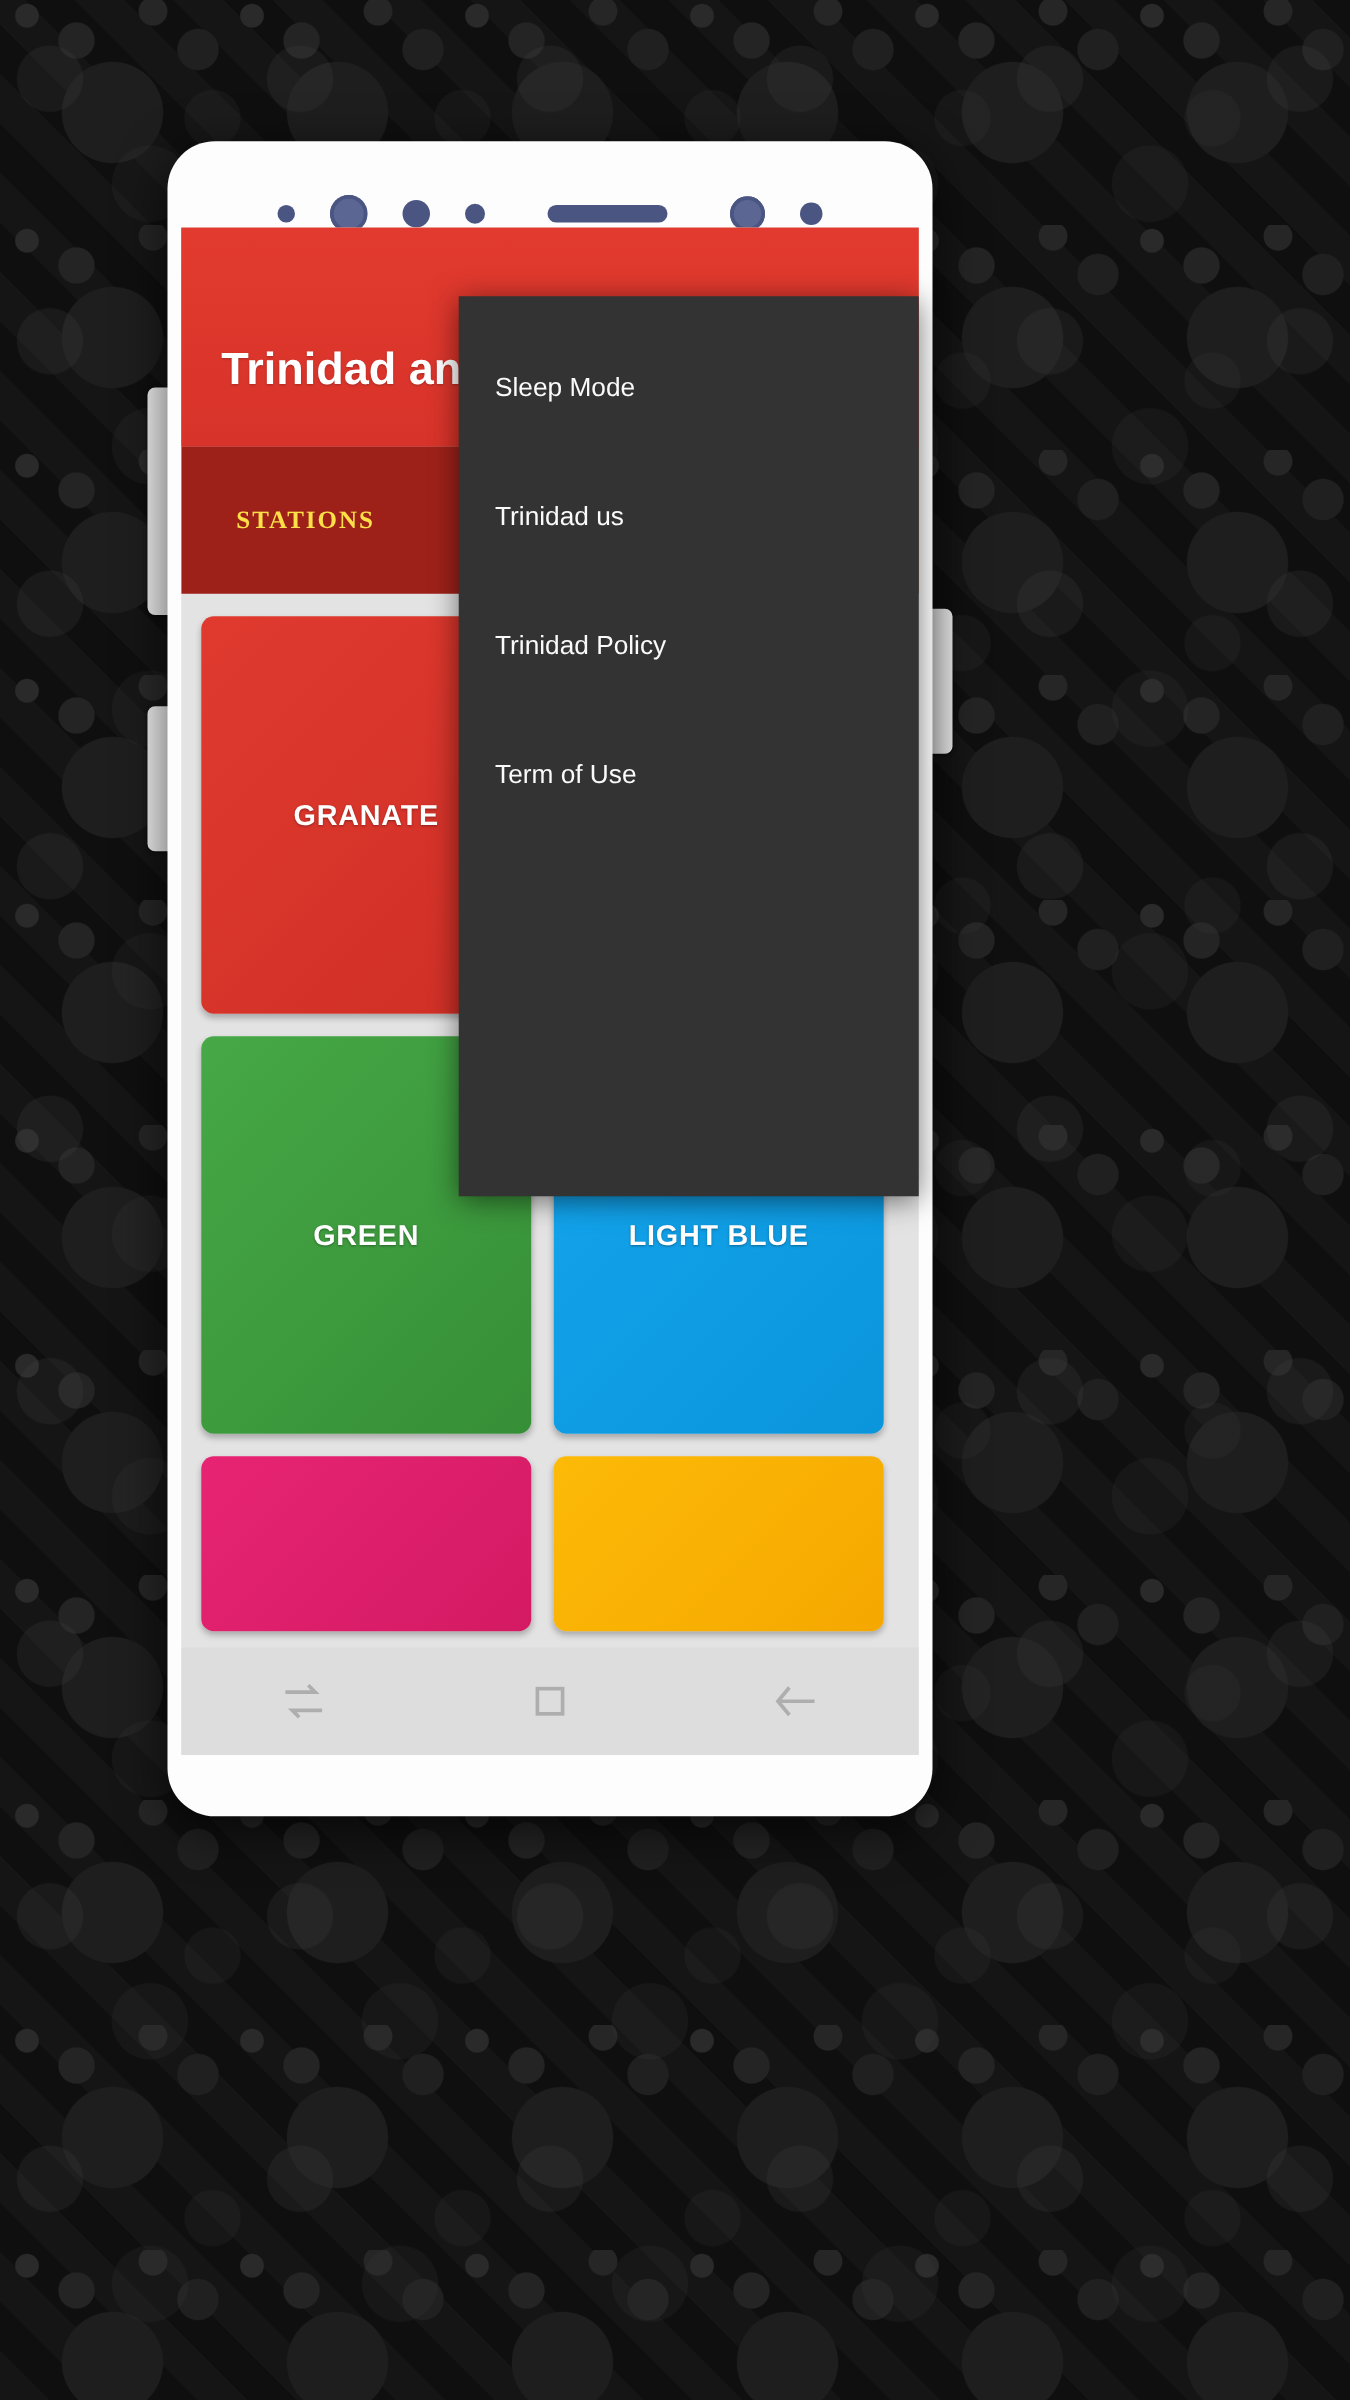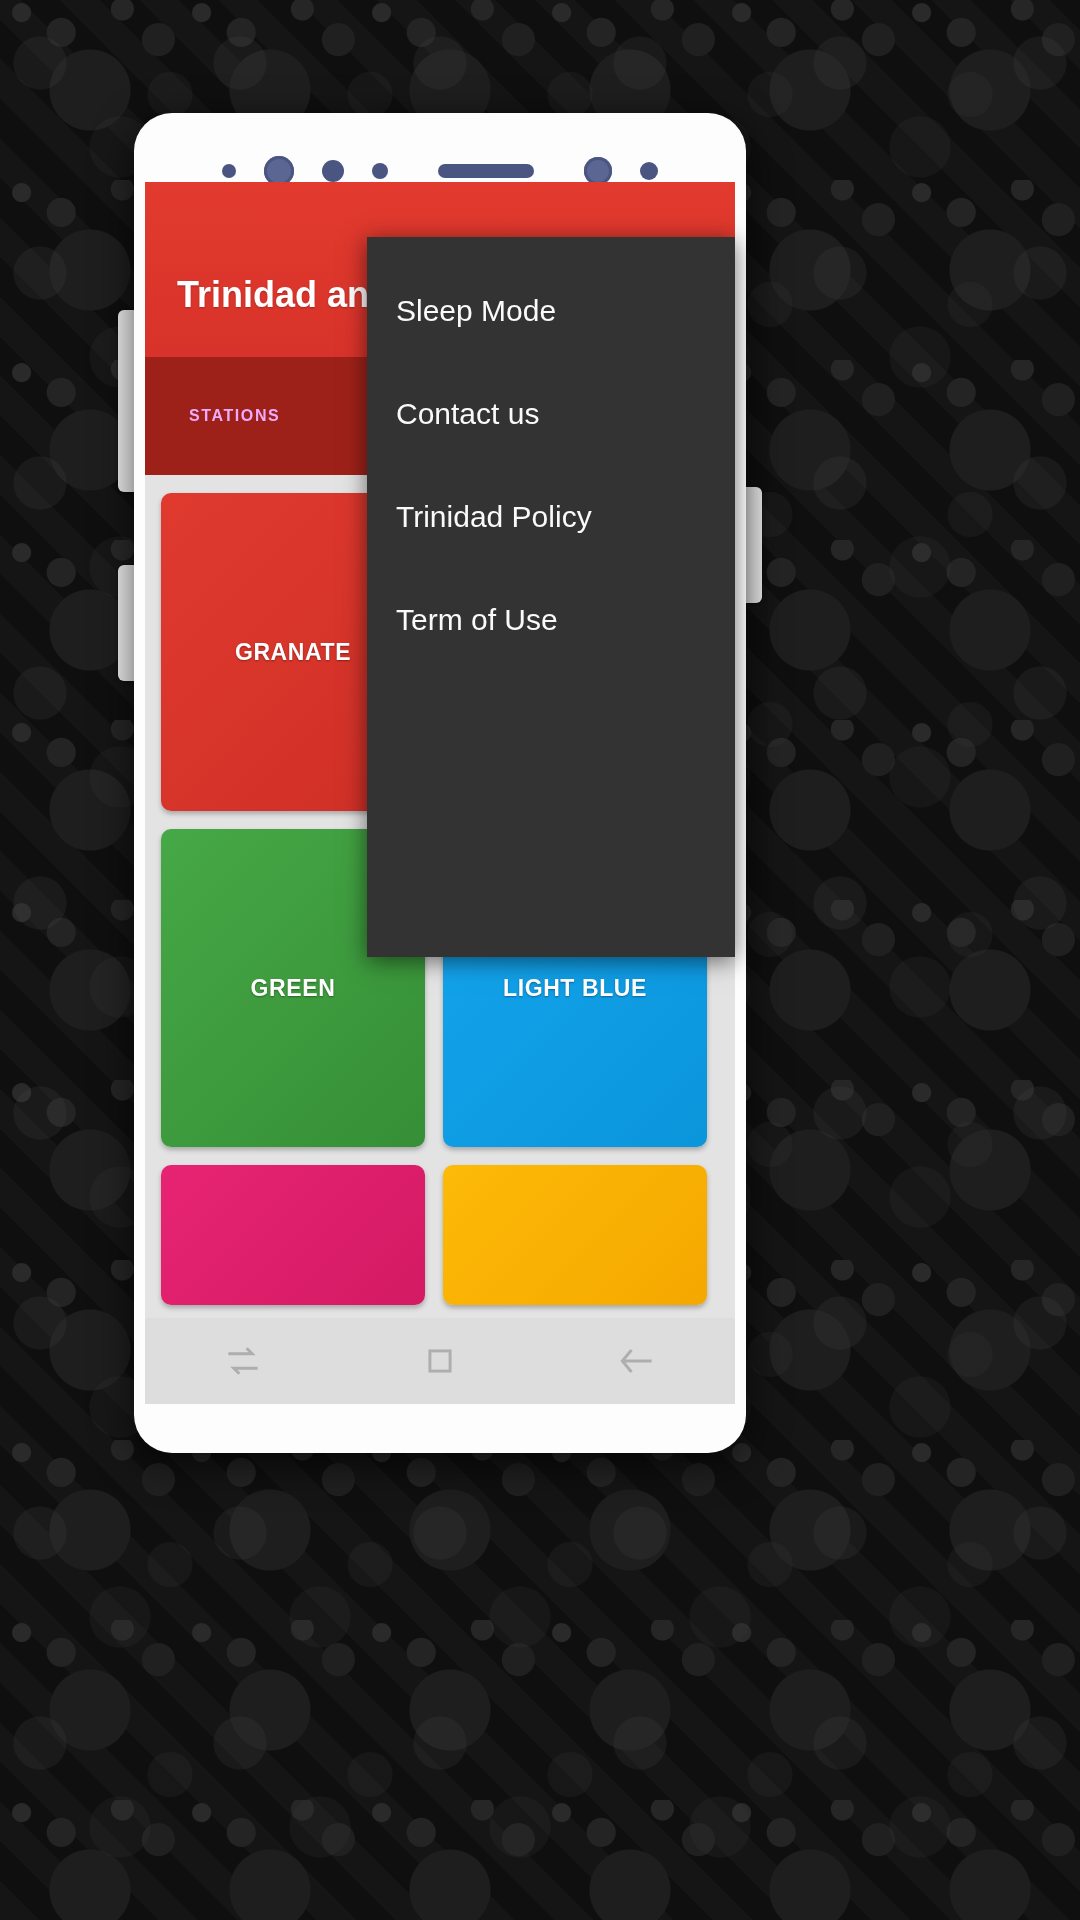--- a/index.html
+++ b/index.html
@@ -79,22 +79,22 @@
     position: absolute; left: 32px; top: 92px;
     font-size: 36px; font-weight: bold; color: #fff;
     white-space: nowrap;
     text-shadow: 0 1px 2px rgba(0,0,0,.25);
   }
   .tabbar {
     height: 118px; background: #9e2119;
     display: flex; align-items: center;
   }
   .tab {
-    padding: 0 44px; font-size: 16px; letter-spacing: 1.6px;
-    font-weight: bold; color: #f0abfc;
+    padding: 0 44px; font-size: 20px; letter-spacing: 1.6px;
+    font-weight: bold; color: #fde047; font-family: Liberation Serif, serif;
   }
 
   
   .grid {
     padding: 18px 16px 0 16px;
     display: flex; flex-wrap: wrap; gap: 18px;
     align-content: flex-start;
   }
   .tile {
     width: 264px; height: 318px;
@@ -130,21 +130,21 @@
     position: absolute; left: 367px; top: 237px;
     width: 368px; height: 720px;
     background: #333333;
     box-shadow: 0 4px 22px rgba(0,0,0,.55);
     z-index: 40;
     padding: 22px 0;
   }
   .menu-item {
     height: 103px; display: flex; align-items: center;
     padding-left: 29px;
-    font-size: 30px; color: #fafafa;
+    font-size: 21px; color: #fafafa;
   }
 </style>
 </head>
 <body>
 
 <div class="backdrop"></div>
 
 <div class="side-btn btn-left-1"></div>
 <div class="side-btn btn-left-2"></div>
 <div class="side-btn btn-right-1"></div>
@@ -209,16 +209,16 @@
           <path d="M20 12H4M9 6l-5 6 5 6"></path>
         </svg>
       </span>
     </div>
 
   </div>
 </div>
 
 <div class="menu">
   <div class="menu-item">Sleep Mode</div>
-  <div class="menu-item">Contact us</div>
+  <div class="menu-item">Trinidad us</div>
   <div class="menu-item">Trinidad Policy</div>
   <div class="menu-item">Term of Use</div>
 </div>
 
 </body></html>

